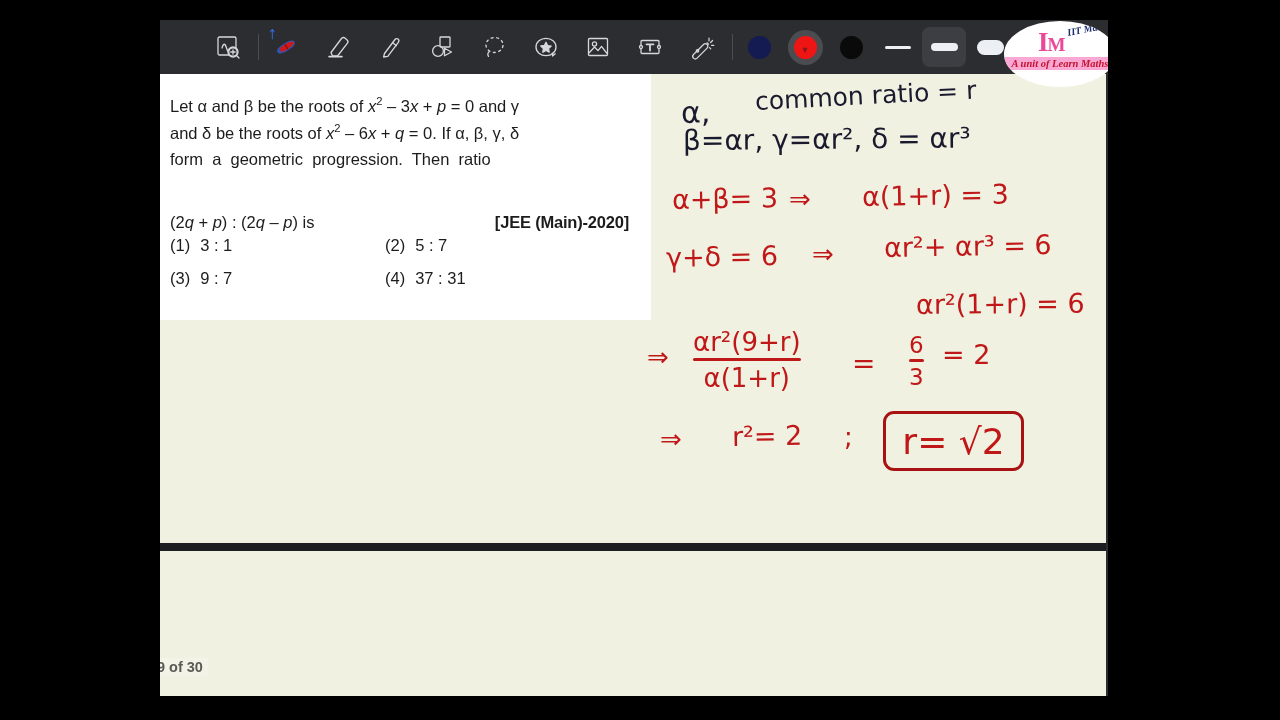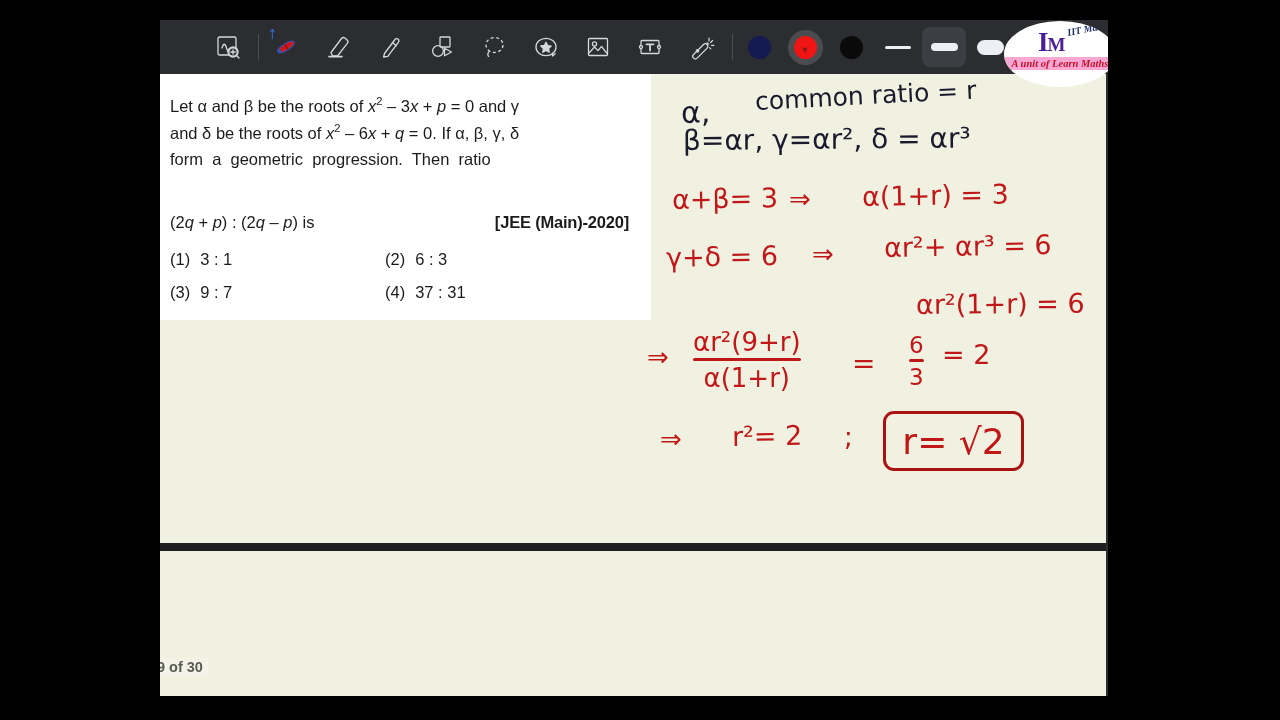--- a/index.html
+++ b/index.html
@@ -123,21 +123,21 @@
     color: #1a2a6c;
     transform: rotate(-11deg);
     white-space: nowrap;
     font-family: "Liberation Serif", serif;
   }
   .logo-im {
     position: absolute;
     left: 34px; top: 8px;
     font-size: 27px;
     font-weight: bold;
-    color: #4c1d95;
+    color: #ec4899;
     letter-spacing: -1px;
     font-family: "Liberation Serif", serif;
     line-height: 1;
   }
   .logo-im small { font-size: 19px; }
   .logo-unit {
     position: absolute;
     left: 0; right: 0;
     top: 36px;
     text-align: center;
@@ -199,21 +199,20 @@
   .q-line.jflex {
     display: flex;
     justify-content: space-between;
     align-items: baseline;
     margin-top: 36px;
   }
   .q-exam { font-weight: bold; letter-spacing: -0.2px; }
   sup { font-size: 0.68em; }
   i { font-style: italic; }
   #options {
-    margin-top: 14px;
     display: grid;
     grid-template-columns: 215px 1fr;
     row-gap: 14px;
   }
   .opt {
     color: #1c1c1c;
     font-size: 16.5px;
     white-space: nowrap;
   }
   .opt-num { margin-right: 10px; }
@@ -410,21 +409,21 @@
             <span>(2<i>q</i> + <i>p</i>) : (2<i>q</i> – <i>p</i>) is</span>
             <span class="q-exam">[JEE (Main)-2020]</span>
           </span>
         </div>
 
         <div id="options">
           <div class="opt">
             <span class="opt-num">(1)</span><span>3 : 1</span>
           </div>
           <div class="opt">
-            <span class="opt-num">(2)</span><span>6 : 3</span>
+            <span class="opt-num">(2)</span><span>5 : 7</span>
           </div>
           <div class="opt">
             <span class="opt-num">(3)</span><span>9 : 7</span>
           </div>
           <div class="opt">
             <span class="opt-num">(4)</span><span>37 : 31</span>
           </div>
         </div>
       </div>
 

